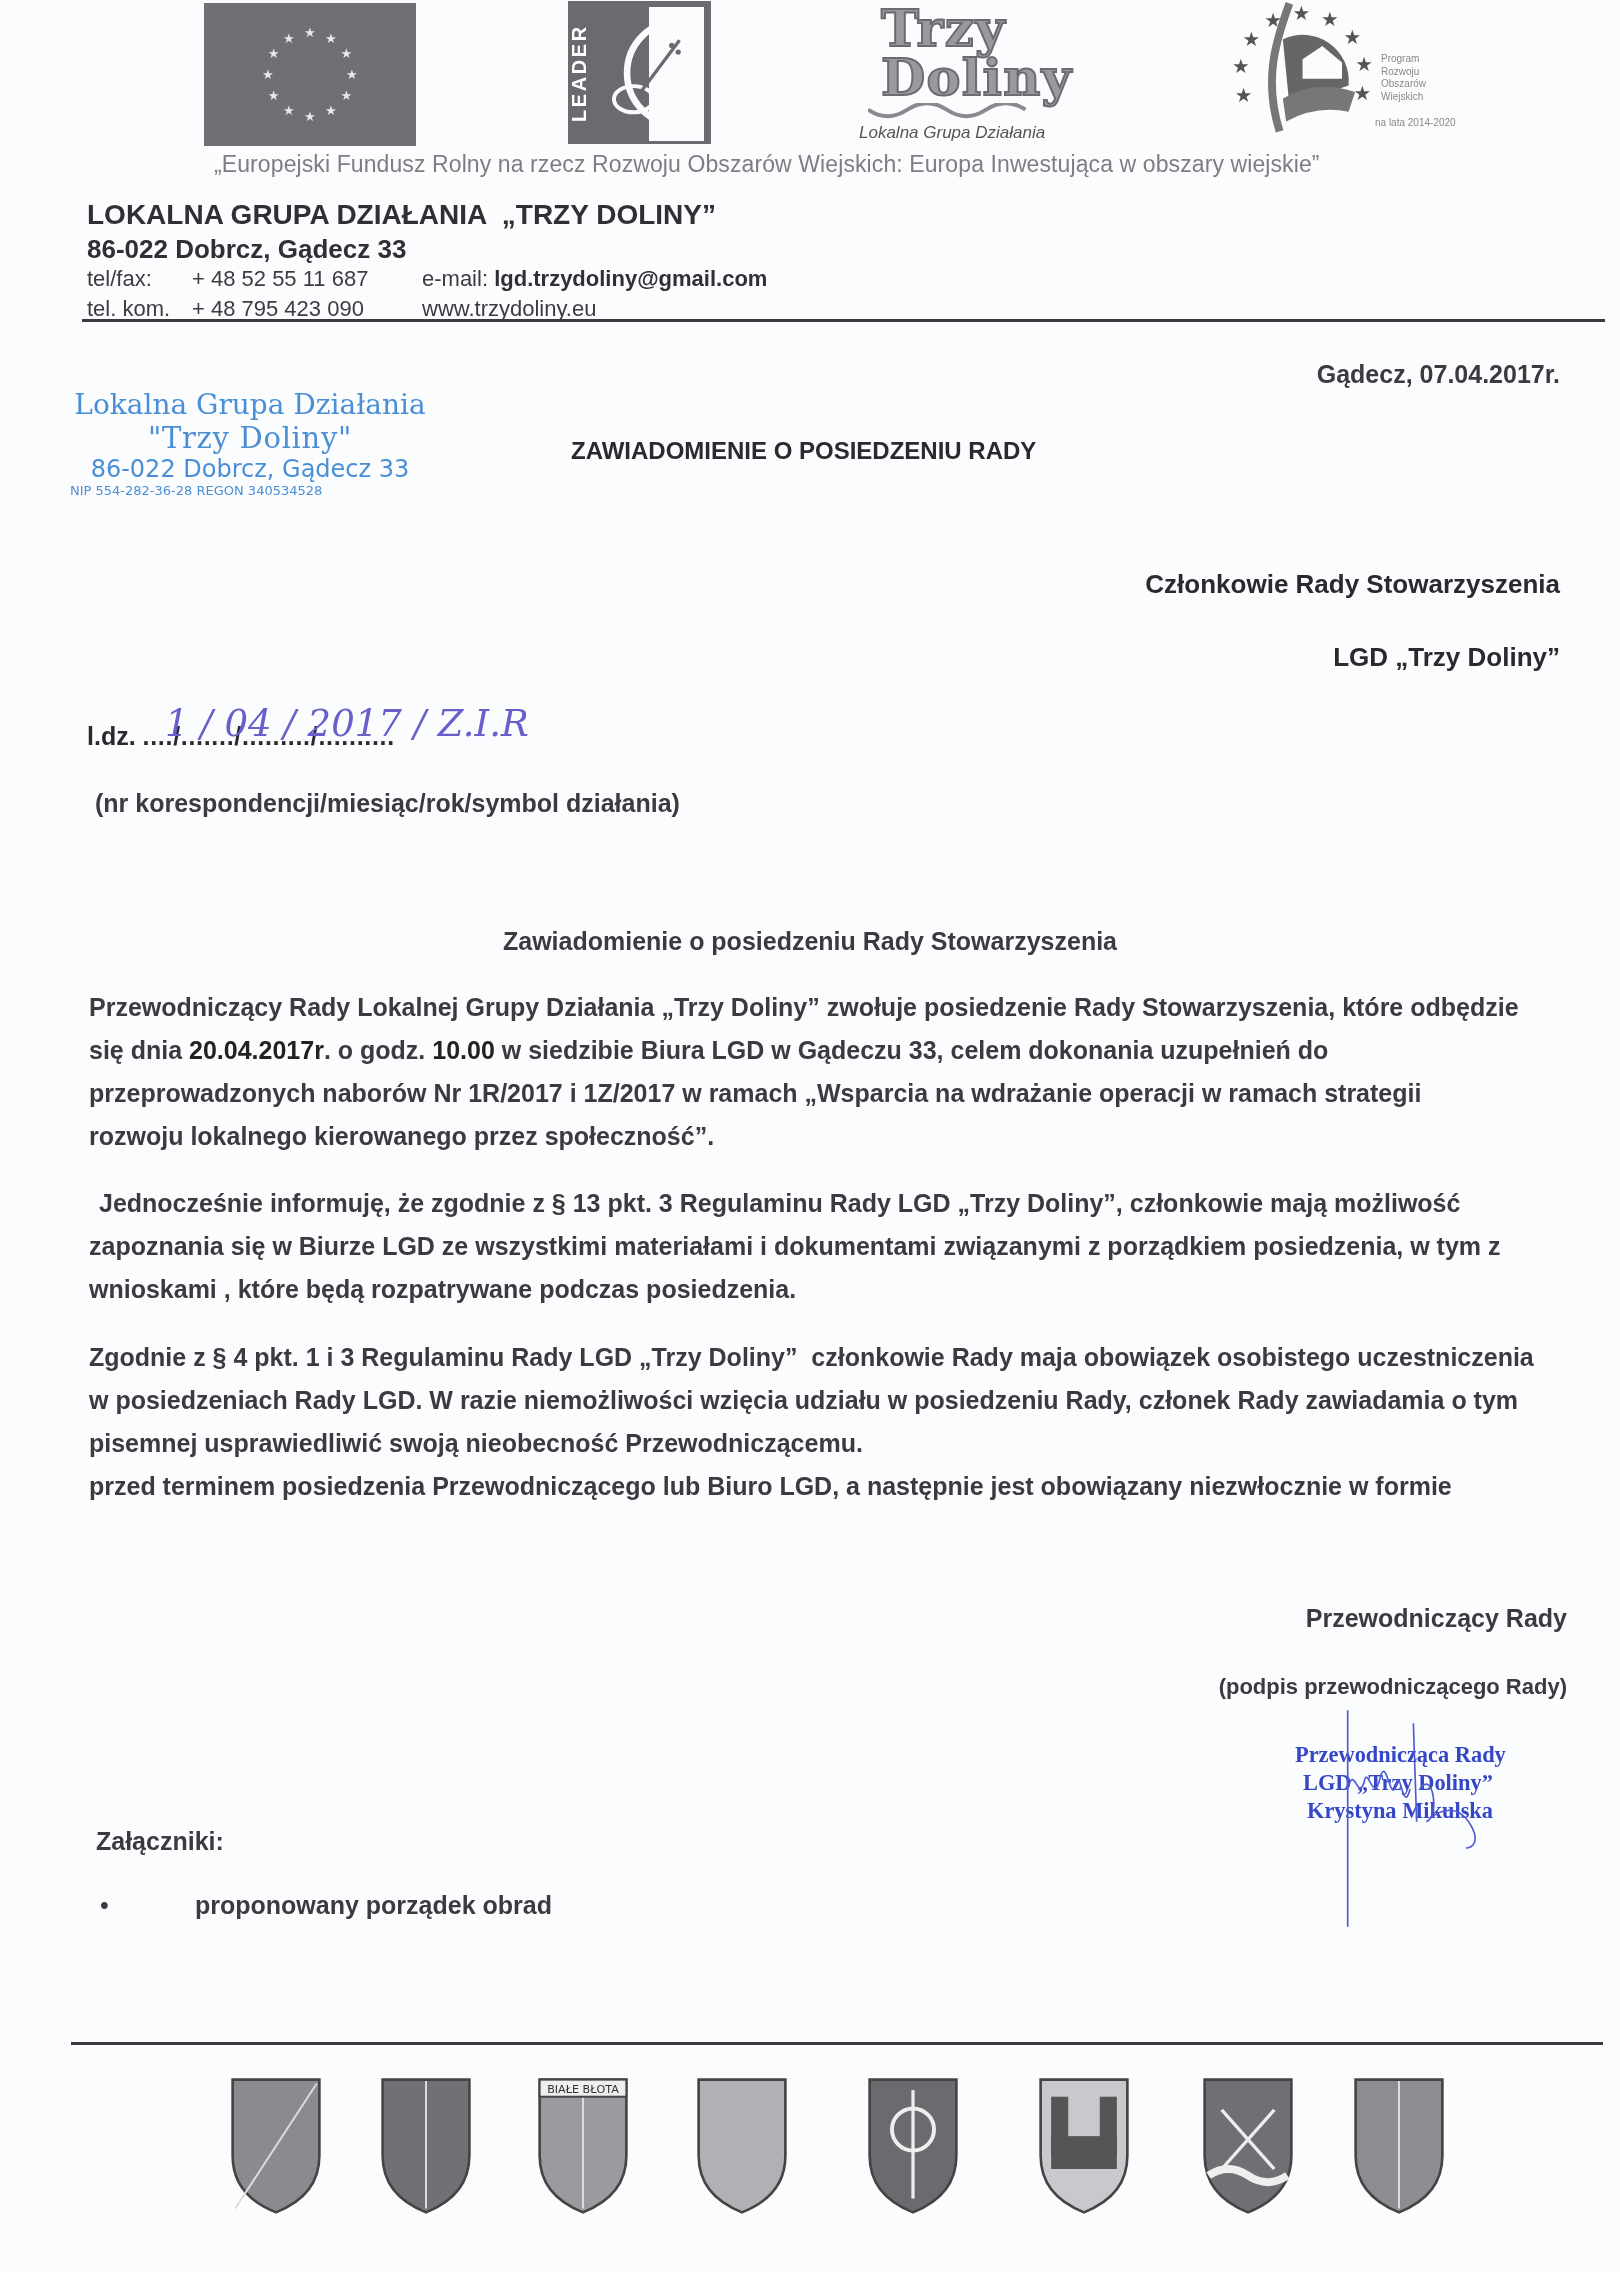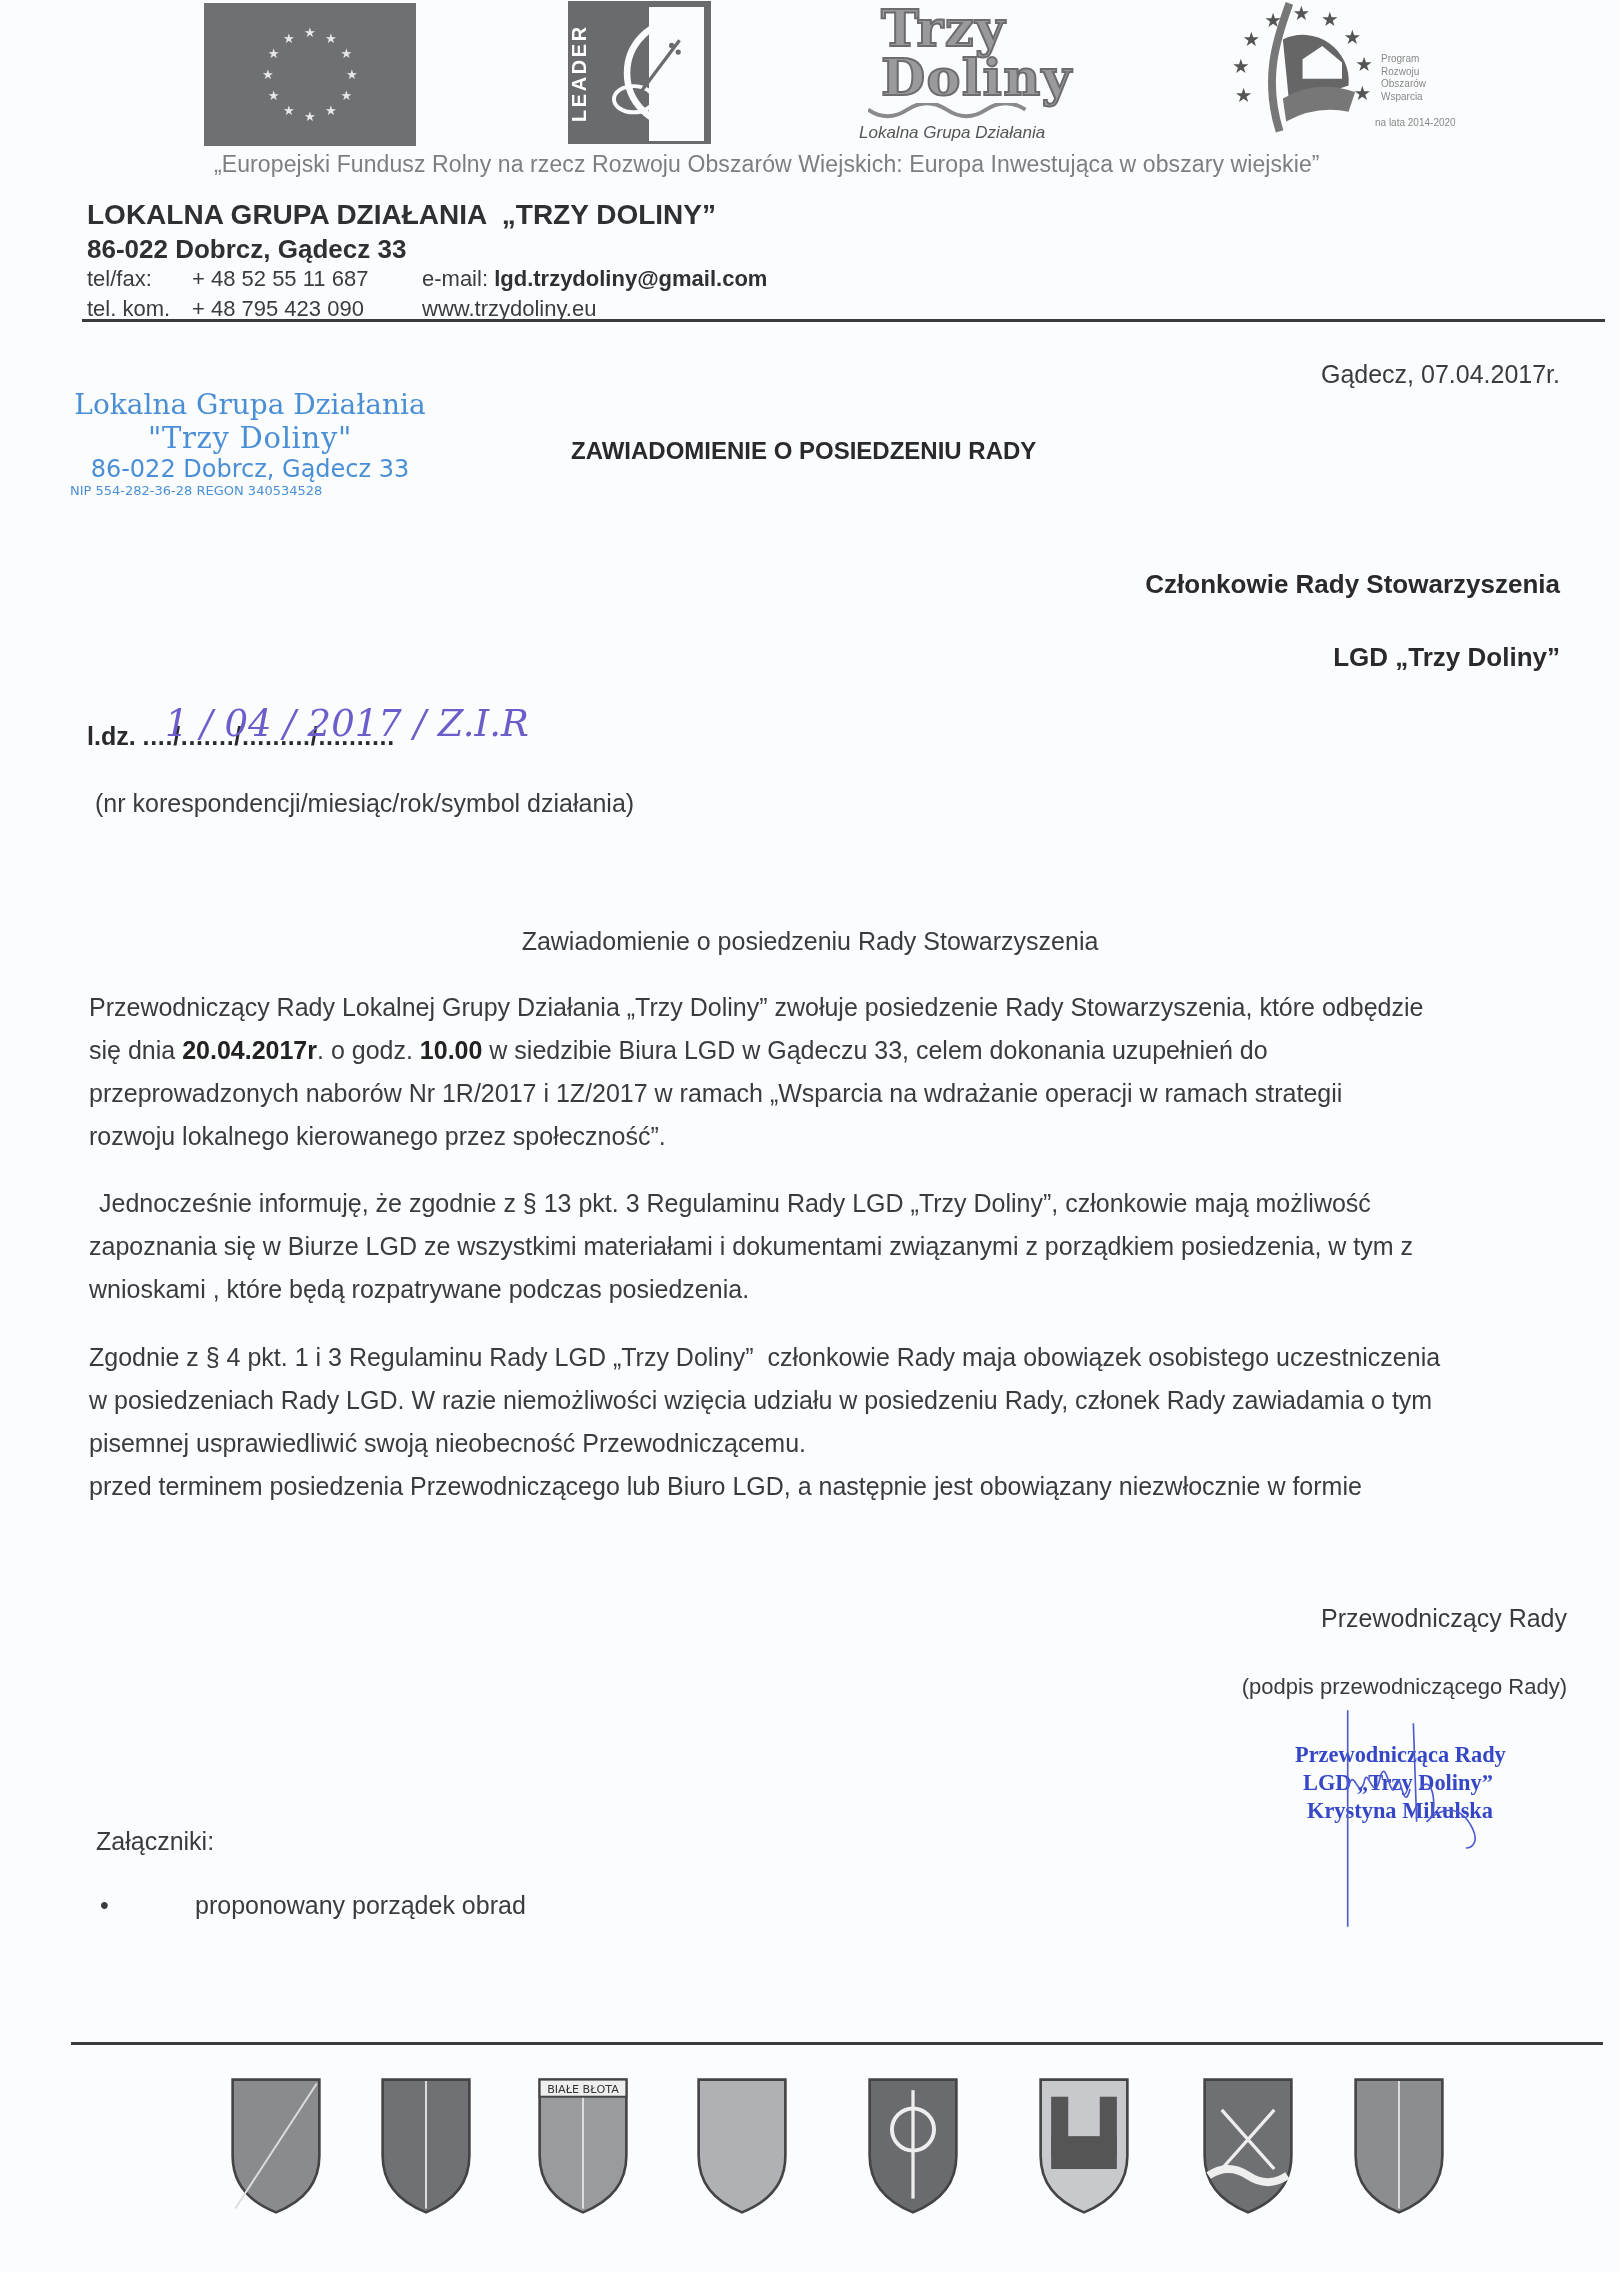--- a/index.html
+++ b/index.html
@@ -3,21 +3,21 @@
 <meta charset="utf-8">
 <style>
   html, body { margin: 0; padding: 0; }
   body {
     width: 1620px; height: 2273px; position: relative; overflow: hidden;
     background: #fbfcfd;
     font-family: "Liberation Sans", sans-serif;
     color: #2a2a2e;
   }
   .abs { position: absolute; }
-  .body-font { font-family: "Liberation Sans Narrow", "Liberation Sans", sans-serif; }
+  .body-font { font-family: "Liberation Sans Narrow", "Liberation Sans", sans-serif; font-weight: bold; }
 
   
   .logo-eu { left: 204px; top: 2.6px; width: 212px; height: 143px; background: #6f7073; }
   .logo-eu svg { width: 100%; height: 100%; }
   .logo-leader { left: 568px; top: 1.3px; width: 143px; height: 143px; background: #6a6b6e; }
   .logo-leader .white-half { position: absolute; right: 6.6px; top: 5.3px; width: 55px; height: 134px; background: #fbfcfd; }
   .logo-leader .vert { position: absolute; left: 0; top: 13px; width: 36px; height: 118px; color:#fff; font-size: 20px; font-weight: bold; writing-mode: vertical-rl; transform: rotate(180deg); text-align: center; letter-spacing: 2.6px; }
   .logo-trzy { left: 855px; top: 4px; width: 217px; height: 139px; }
   .logo-trzy .big { position: absolute; left: 26px; top: 0; font-size: 51px; font-weight: bold; color: #9a9a9e; font-family: "DejaVu Serif", serif; line-height: 49px; letter-spacing: 1.3px; -webkit-text-stroke: 2px #6c6c70; }
   .logo-trzy .small { position: absolute; left: 4px; bottom: 0; font-size: 17px; color: #555; font-style: italic; }
@@ -133,21 +133,21 @@
       </g>
     <path d="M110 5 C90 60 70 120 95 200" stroke="#777" stroke-width="12" fill="none"></path>
     <path d="M100 60 A70 70 0 0 1 200 130 L110 160 Z" fill="#666"></path>
     <path d="M130 90 L160 70 L190 95 L190 120 L130 120 Z" fill="#fbfcfd"></path>
     <path d="M100 150 Q150 120 210 140 L200 170 Q150 160 105 185 Z" fill="#777"></path>
   </svg>
   <div class="text">
     <div>Program</div>
     <div>Rozwoju</div>
     <div>Obszarów</div>
-    <div>Wsparcia</div>
+    <div>Wiejskich</div>
   </div>
   <div class="years">na lata 2014-2020</div>
 </div>
 
 <div class="abs eafrd">„Europejski Fundusz Rolny na rzecz Rozwoju Obszarów Wiejskich: Europa Inwestująca w obszary wiejskie”</div>
 
 <div class="abs org-name" style="white-space:pre">LOKALNA GRUPA DZIAŁANIA  „TRZY DOLINY”</div>
 <div class="abs org-addr">86-022 Dobrcz, Gądecz 33</div>
 
 <div class="abs contact c1">

